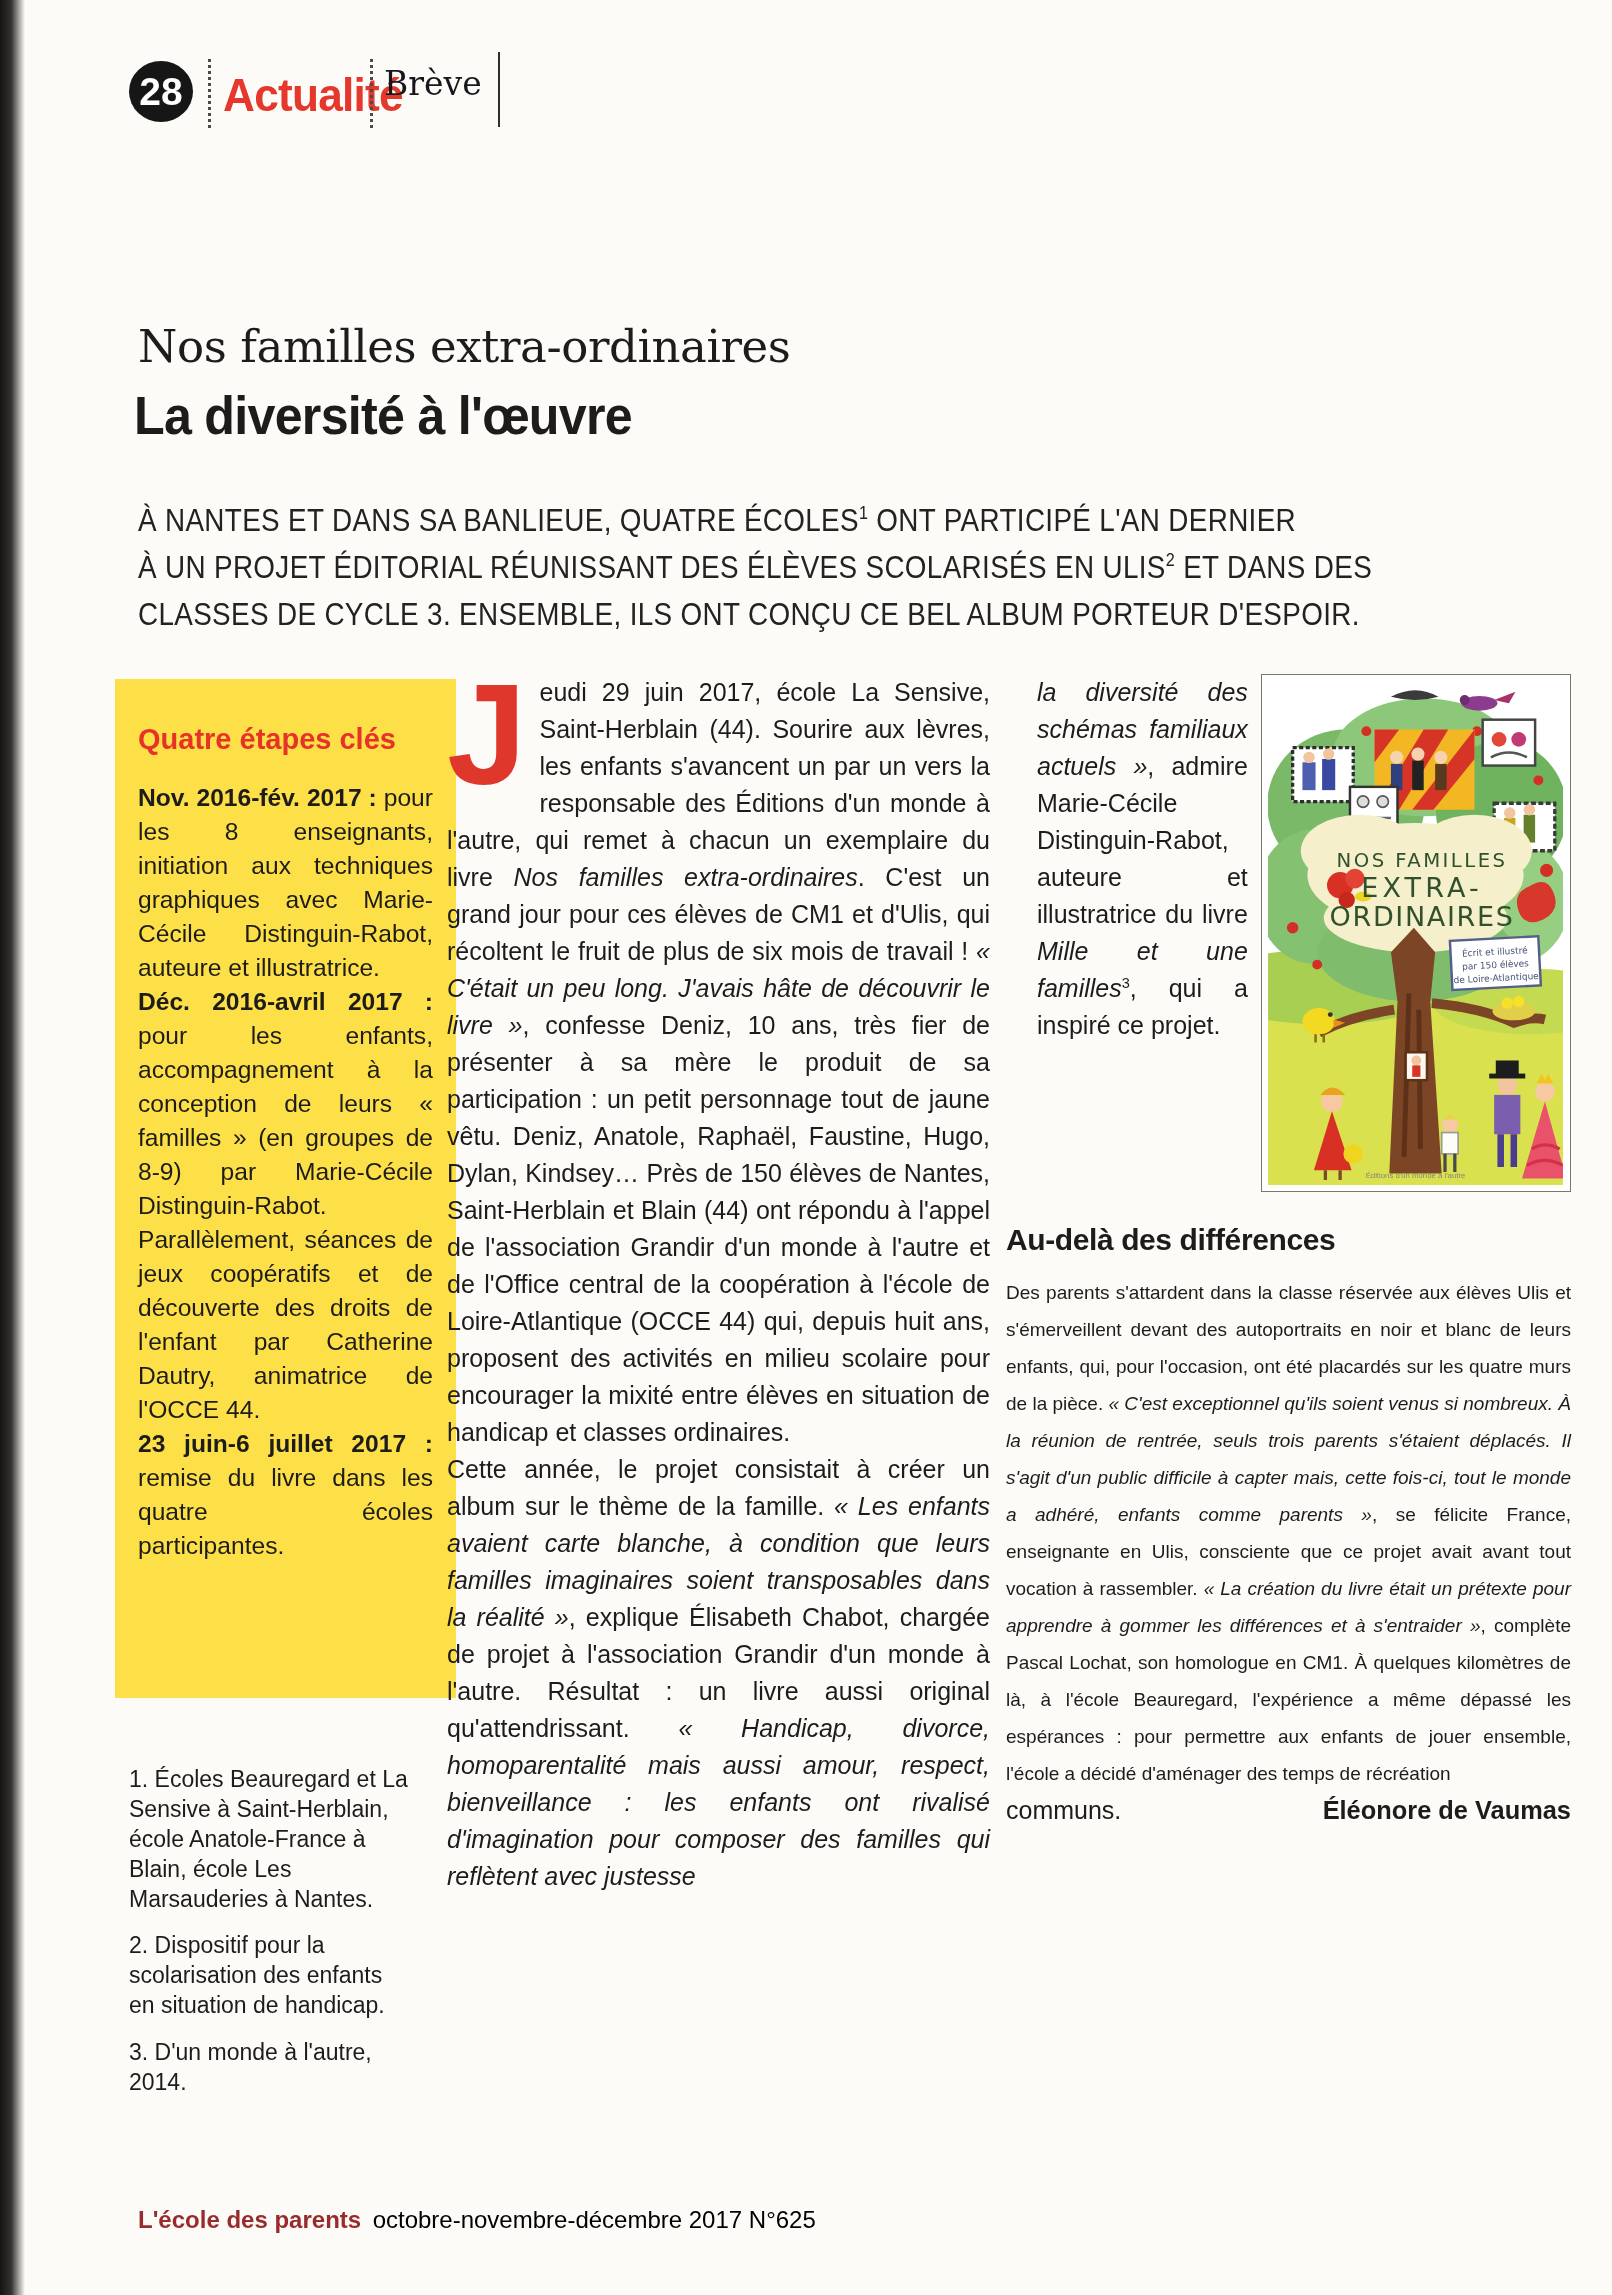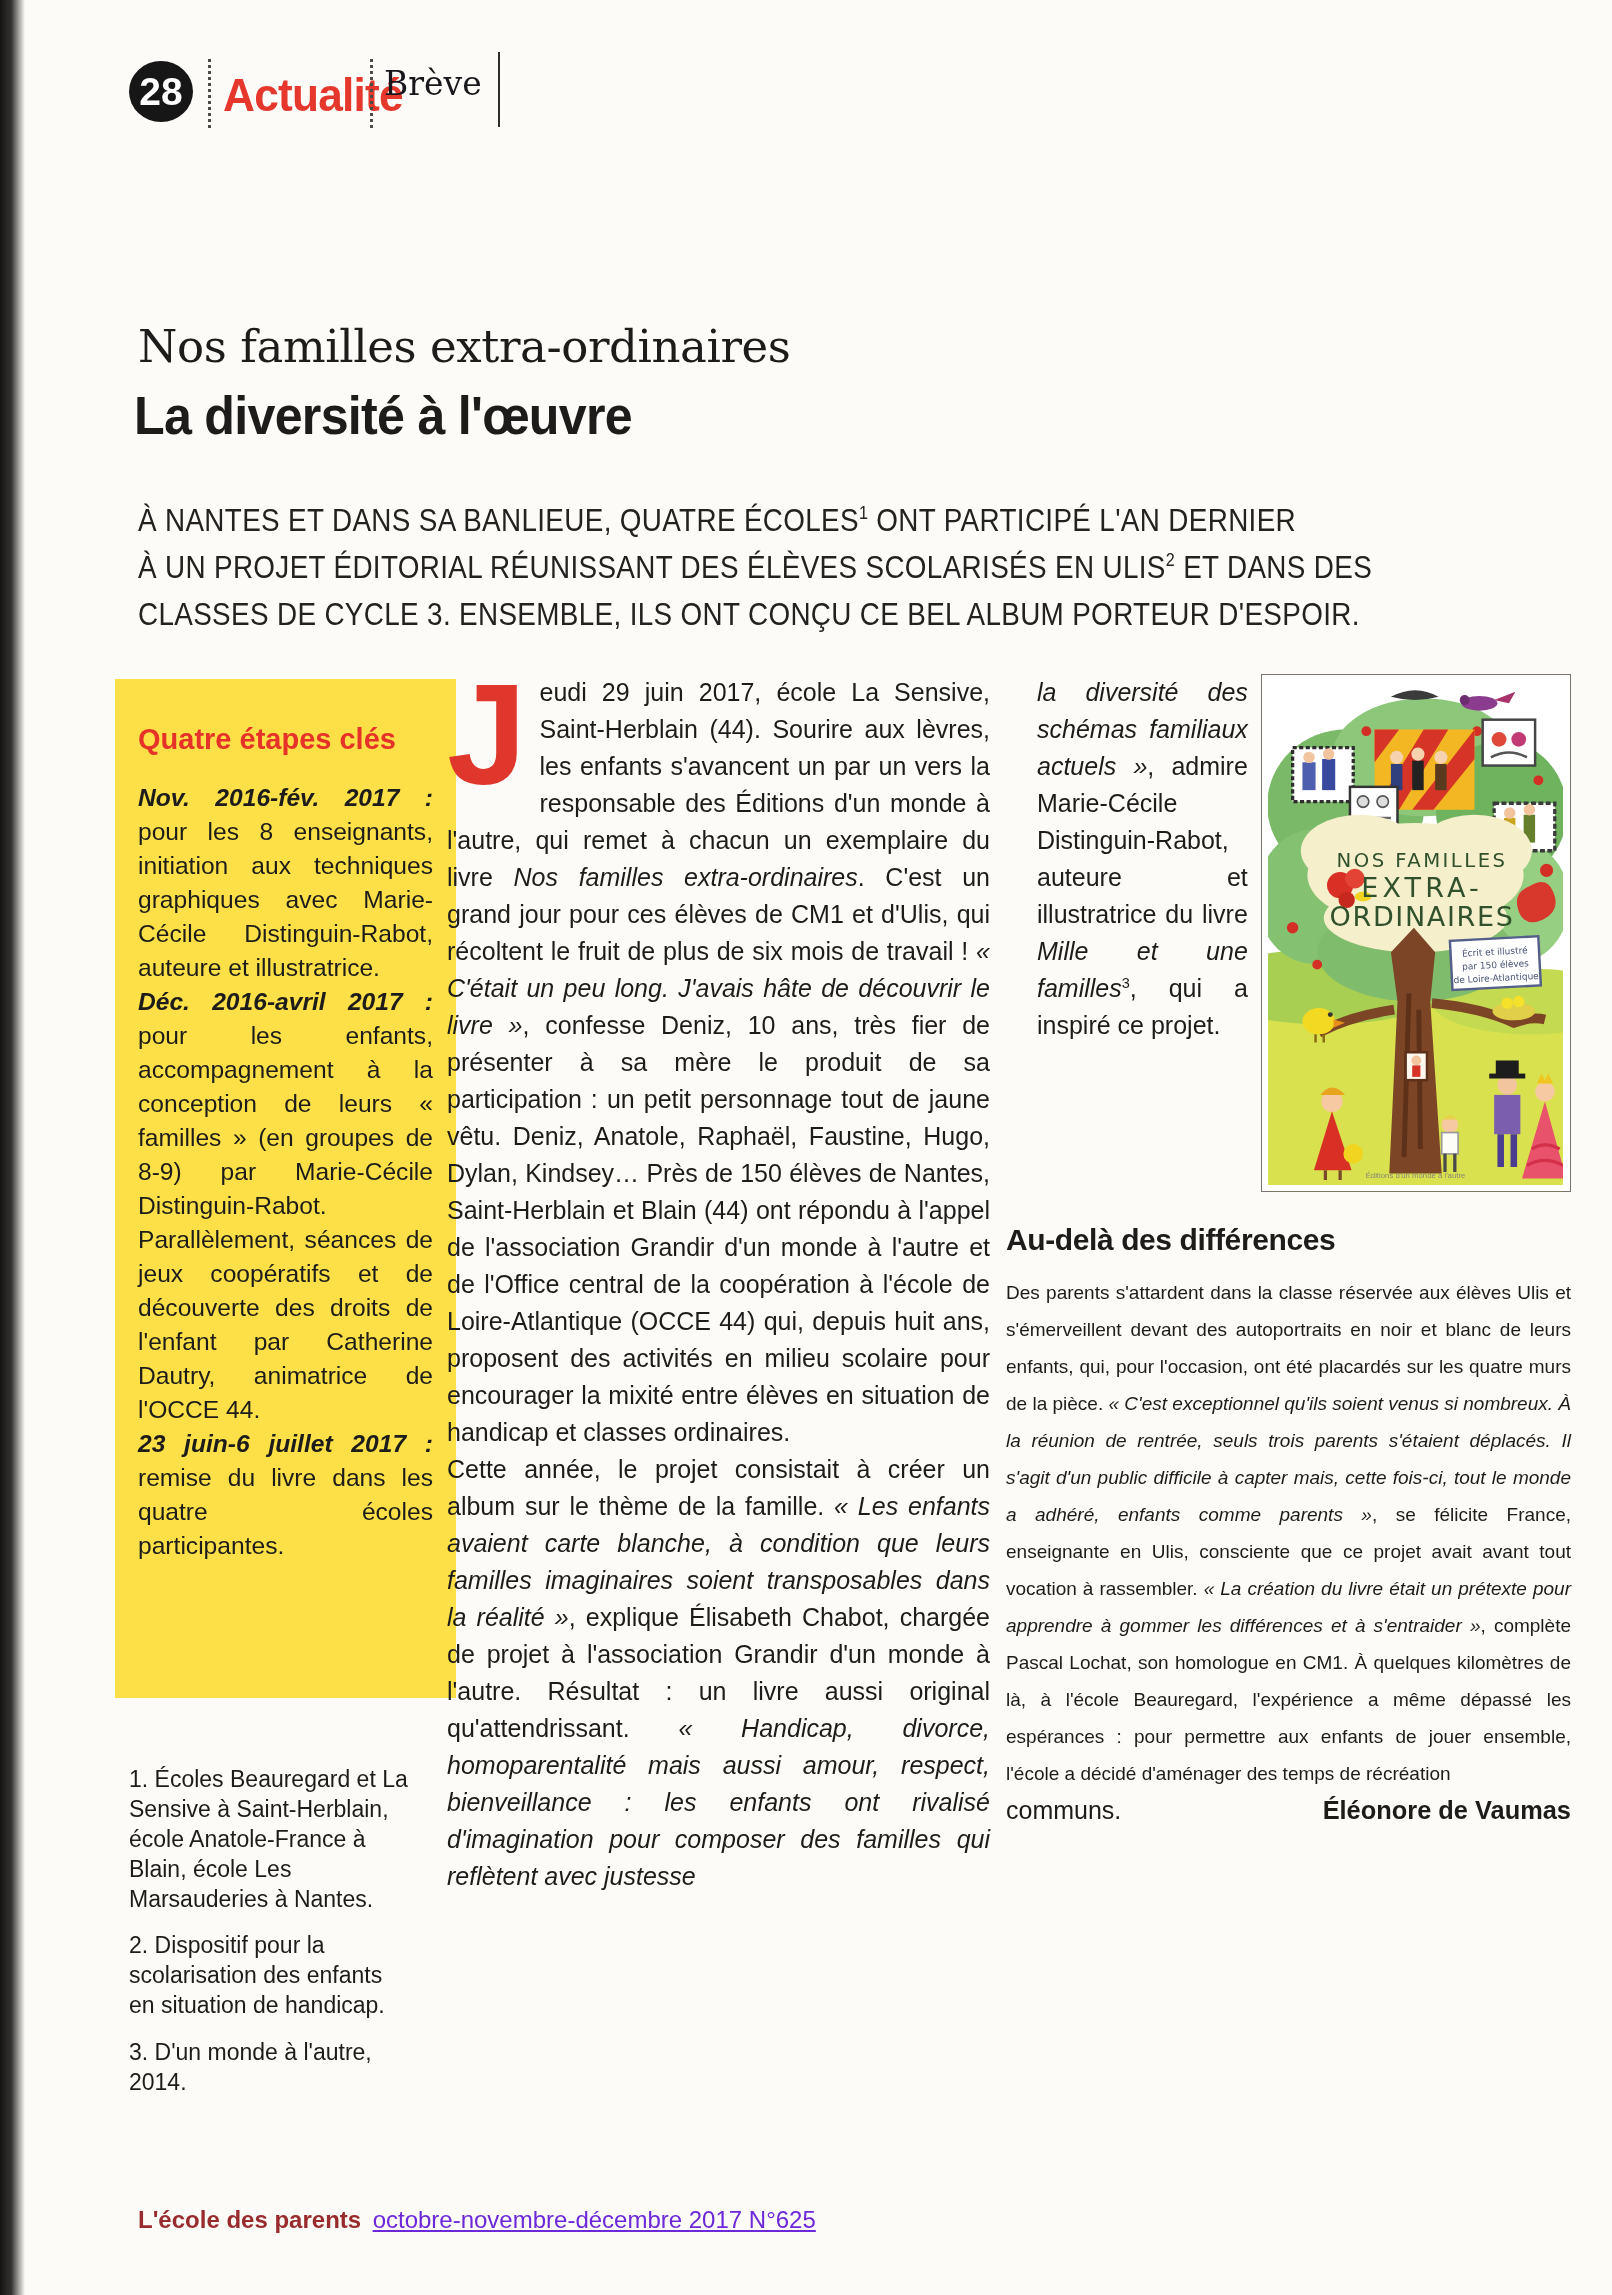--- a/index.html
+++ b/index.html
@@ -29,21 +29,21 @@
           line-height:47px; letter-spacing:0.4px; color:#232220;
           transform:scaleX(.87); transform-origin:0 0; }
   .run-sup { font-size:58%; vertical-align:super; line-height:0; }
   .run-i { font-style:italic; }
 
   
   .sidebar-box { position:absolute; left:115px; top:679px; width:341px; min-height:1019px;
           background:#fde047; padding:44px 23px; box-sizing:border-box; }
   .sidebar-title { color:#e73229; font-size:29px; font-weight:bold; margin:0 0 24.6px 0; }
   .sidebar-entry { font-size:24.6px; line-height:34px; text-align:justify; }
-  .sidebar-date { font-weight:bold; font-style:italic; }
+  .sidebar-date { font-weight:bold; }
 
   .footnotes { position:absolute; left:129px; top:1764px; width:285px; font-size:23px; line-height:30px; }
   .footnote { margin-bottom:16.4px; }
 
   
   .col2 { position:absolute; left:447px; top:674px; width:543px; font-size:25px;
           line-height:37px; text-align:justify; }
   .col2 p { margin:0; }
   .dropcap { float:left; color:#e0372c; font-size:143px; line-height:111px; font-weight:bold;
           padding:4.9px 13px 0 0; }
@@ -56,21 +56,21 @@
           width:295px; height:503px; }
   .subhead { font-size:30px; font-weight:bold; letter-spacing:-0.4px; margin:31px 0 16.4px 0; }
   .col3-body { font-size:19px; line-height:37px; text-align:justify; margin:0; }
   .final-line { display:flex; justify-content:space-between; align-items:baseline;
           font-size:25px; line-height:37px; }
   .byline { font-weight:bold; font-size:25.4px;text-align:center; }
 
   
   .footer { position:absolute; left:138px; top:2206px; font-size:24px; white-space:nowrap; }
   .footer-mag { color:#9a2b2d; font-weight:bold; }
-  .footer-issue { color:#6d28d9; margin-left:11.5px;text-decoration:underline; }
+  .footer-issue { color:#000000; margin-left:11.5px; }
 
   .cover-title { font-family:"DejaVu Sans",sans-serif; fill:#31512c; }
   .cover-sign { font-family:"DejaVu Sans",sans-serif; fill:#4a5577; }
 </style>
 </head>
 <body>
 
 <div class="page">
   <div class="scan-edge"></div>
 

